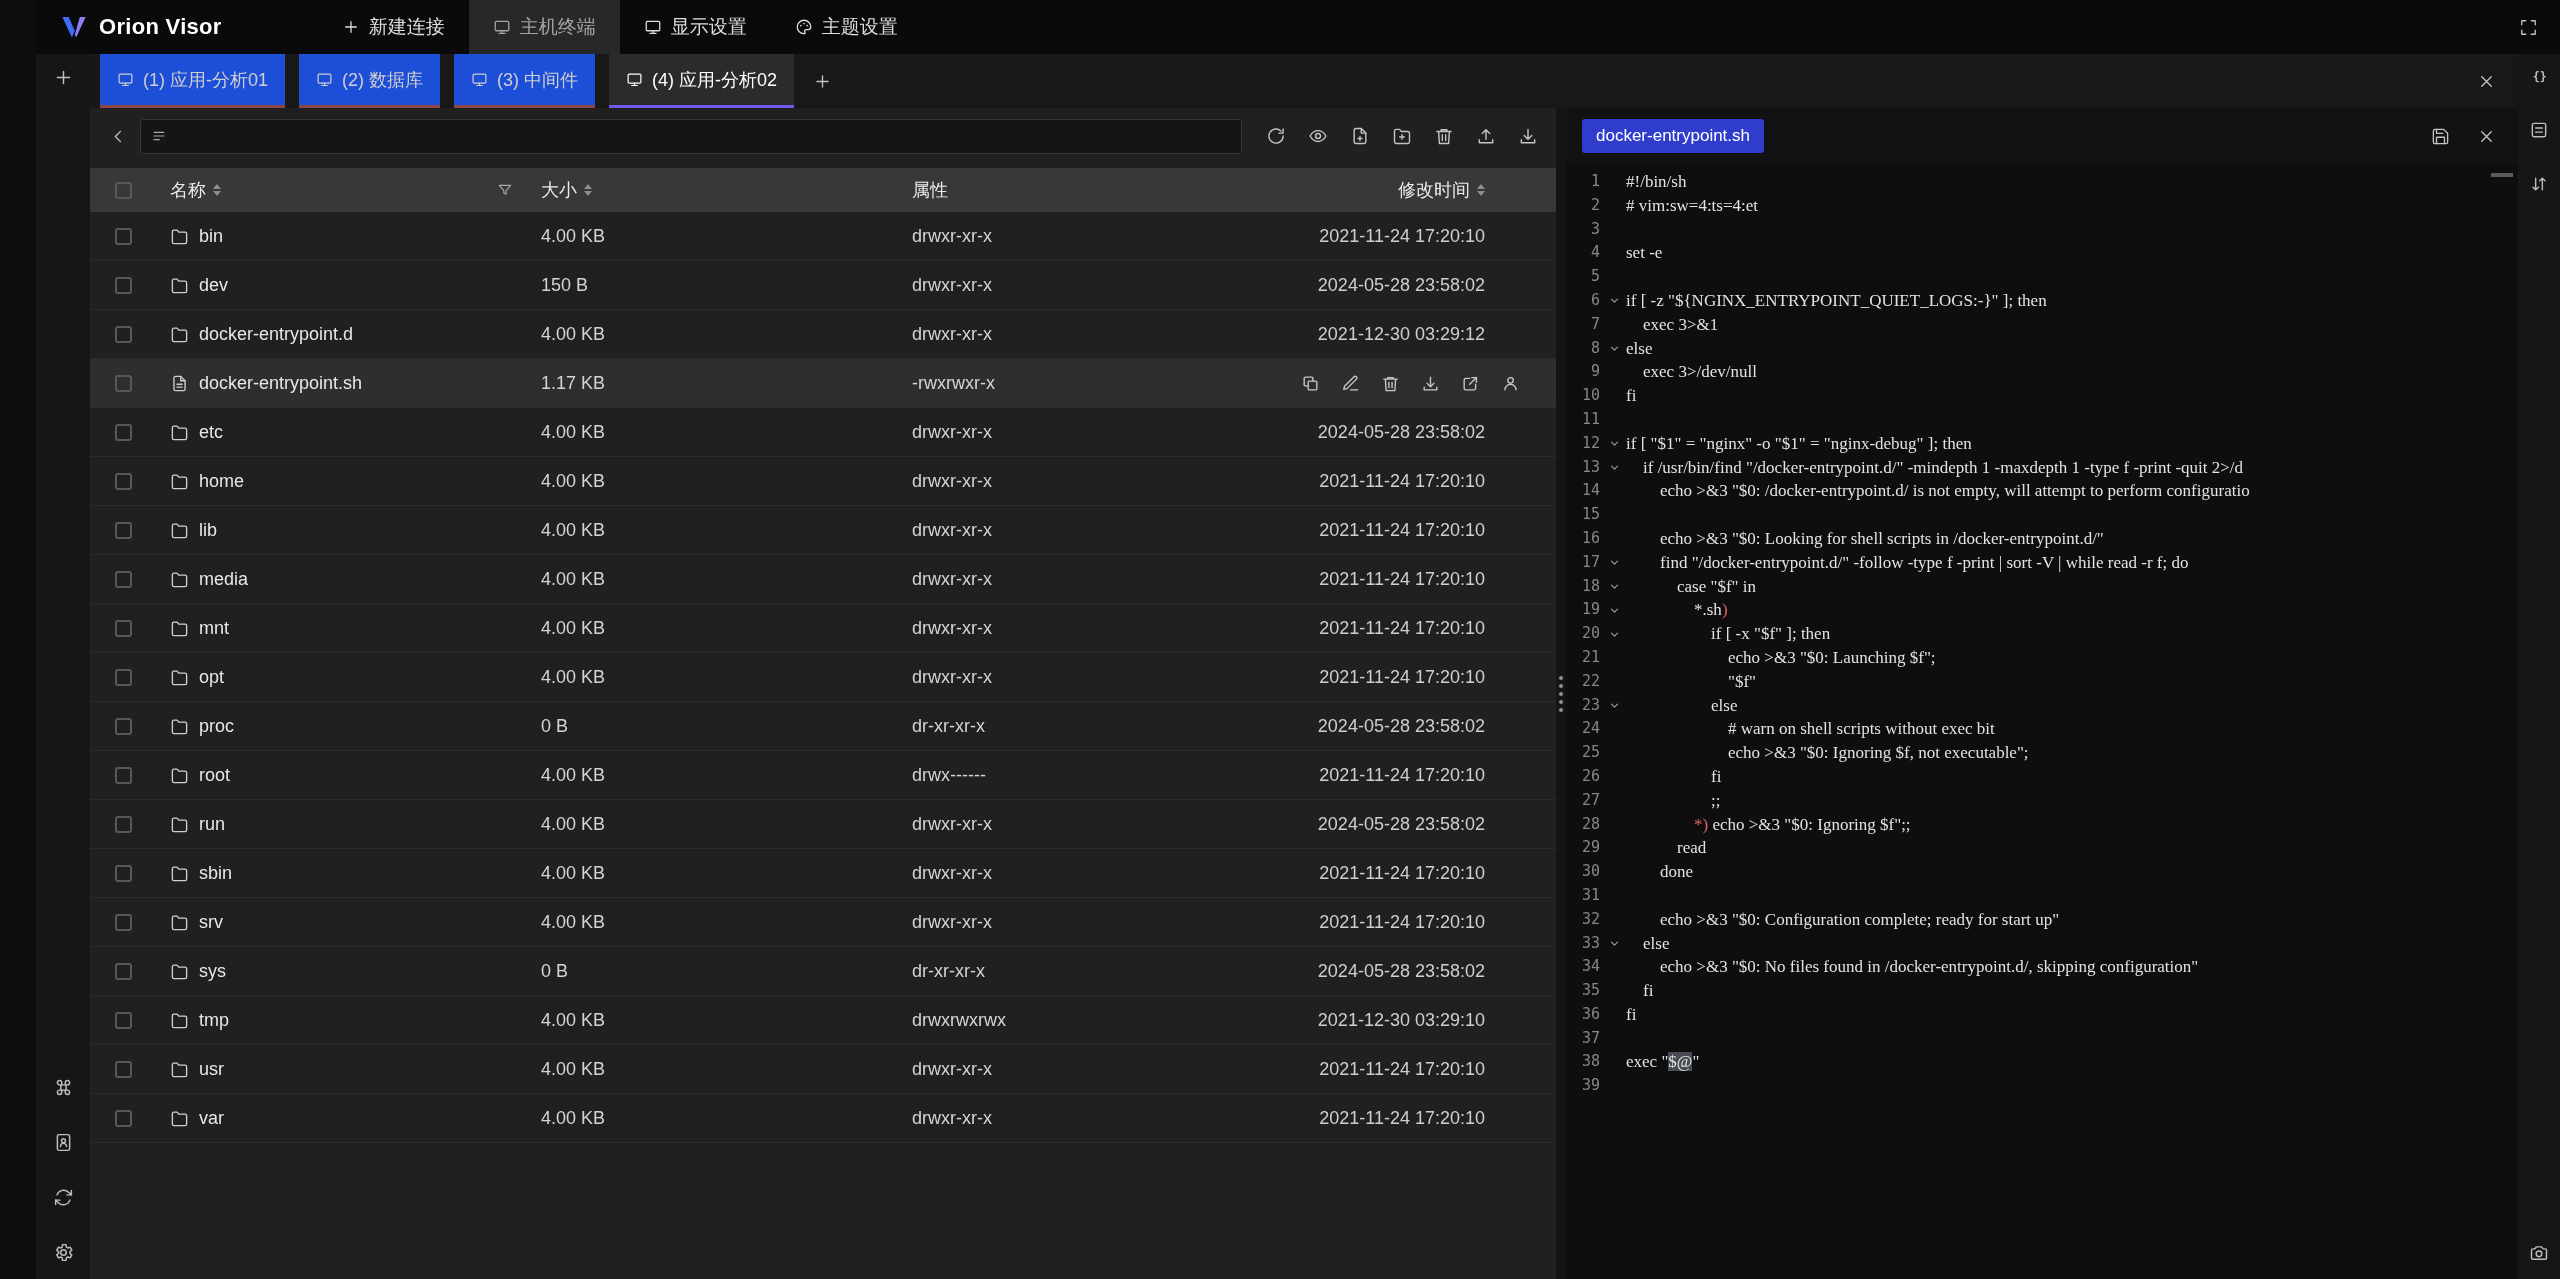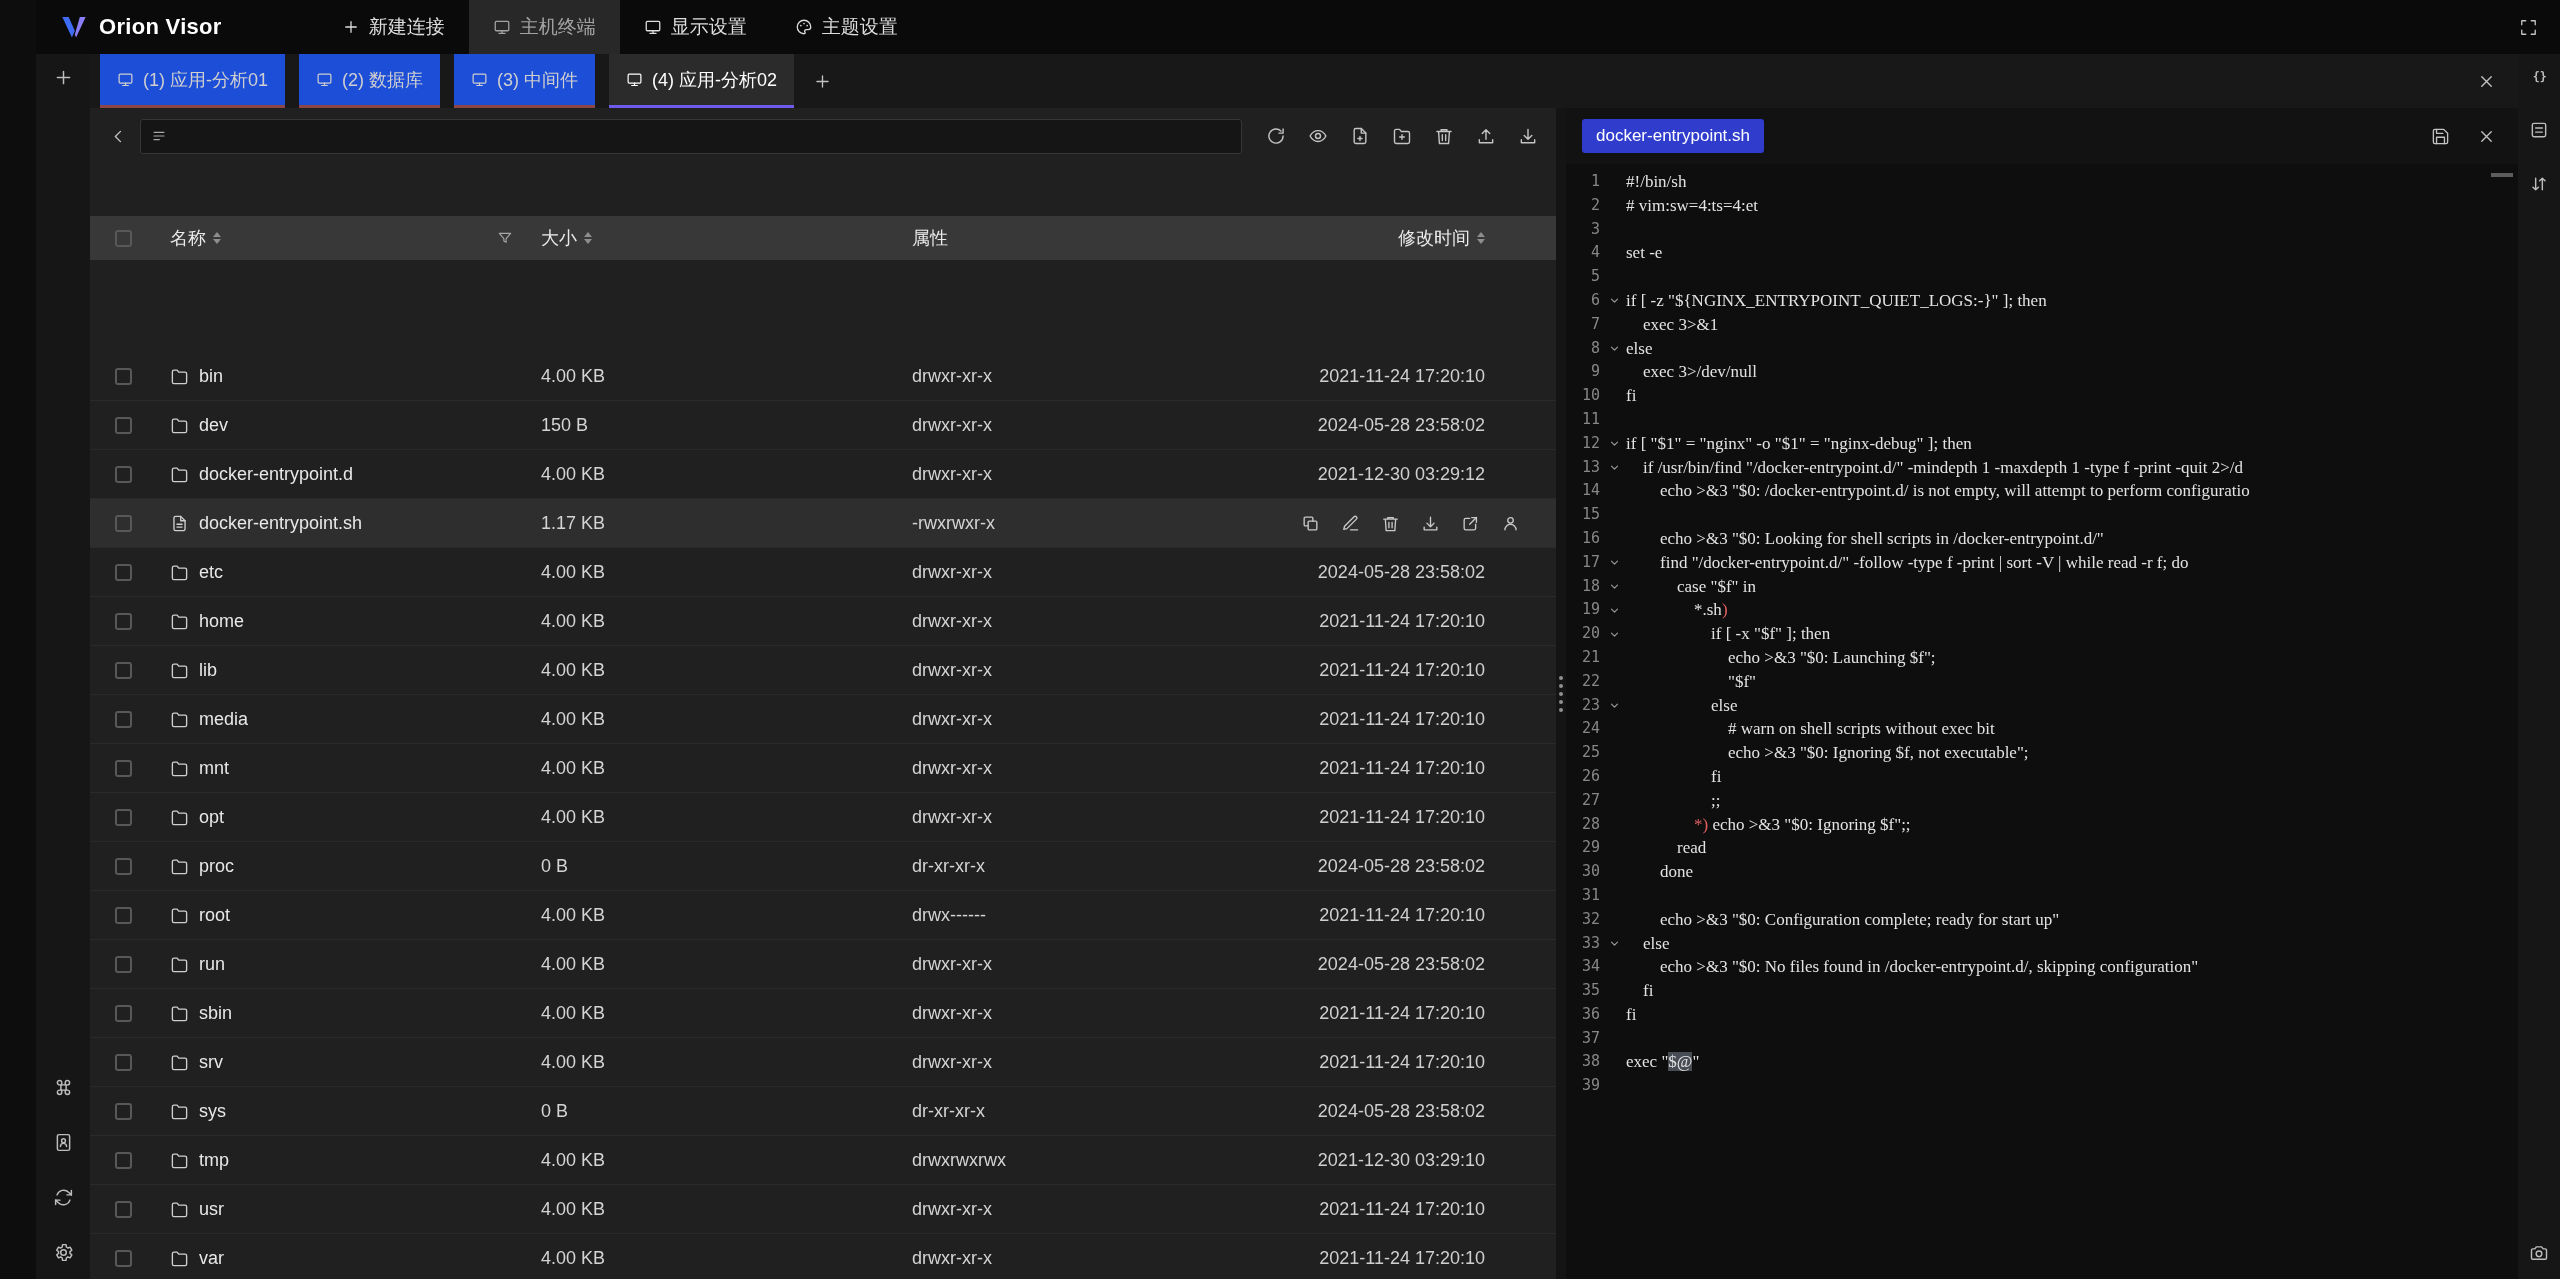--- a/index.html
+++ b/index.html
@@ -51,42 +51,42 @@
     background:#1d4ed8; border-bottom:3px solid var(--u,#8c4646); cursor:pointer; white-space:nowrap; }
   .tab.active { background:#2b2b2b; color:#ffffff;justify-content:center; }
   .tab .ic { width:17px; height:17px; }
   .tab-add { margin-left:12px; }
   .tab-close { margin-left:auto; margin-right:16px; }
 
   
   .content { flex:1; display:flex; min-height:0; }
 
   
-  .file-panel { width:1466px; flex:none; background:#202020; display:flex; flex-direction:column; min-height:0;gap:48px; }
+  .file-panel { width:1466px; flex:none; background:#202020; display:flex; flex-direction:column; min-height:0; }
   .fp-toolbar { height:56px; flex:none; display:flex; align-items:center; padding:0 12px; gap:6px; }
   .path-box { flex:1; height:35px; background:#151515; border:1px solid #363636; border-radius:3px;
     display:flex; align-items:center; padding:0 10px; gap:9px; margin-right:12px; }
   .path-input { flex:1; background:transparent; border:none; outline:none; color:#dddddd;
     font-size:17px; font-family:"Liberation Sans", sans-serif; }
   .fp-actions { display:flex; gap:10px; }
   .fp-actions .icon-btn .ic { width:20px; height:20px; }
 
   .thead { margin-top:4px; height:44px; flex:none; background:#383838; display:grid;
     grid-template-columns:66px 385px 371px 408px 1fr; align-items:center; font-size:18px; color:#eaeaea; }
   .hc { display:flex; align-items:center; }
   .hc.c1 { justify-content:center; }
   .hc.c2 { padding-left:14px; justify-content:space-between; padding-right:28px; }
   .hc.c5 { justify-content:flex-end; padding-right:71px; }
   .hlab { display:flex; align-items:center; cursor:pointer; }
   .sort { display:inline-flex; flex-direction:column; align-items:center; margin-left:7px; cursor:pointer; }
   .sort i { display:block; width:0; height:0; border:4.5px solid transparent; }
   .sort i.up { border-bottom:5.5px solid #8d8d8d; margin-bottom:2px; }
   .sort i.dn { border-top:5.5px solid #8d8d8d; }
 
-  .tbody { flex:1; overflow:hidden;margin-top:44px; }
+  .tbody { flex:1; overflow:hidden; }
   .frow { display:grid; grid-template-columns:66px 385px 371px 408px 1fr; align-items:center;
     height:49px; border-bottom:1px solid #2a2a2a; font-size:18px; color:#d4d4d4; cursor:default; }
   .frow.selected { background:#2e2e2e; }
   .cell { display:flex; align-items:center; min-width:0; }
   .cell.c1 { justify-content:center; }
   .cell.c2 { padding-left:14px; gap:10px; }
   .cell.c5 { justify-content:flex-end; padding-right:71px; color:#cfcfcf; white-space:nowrap; }
   .cell.c5.has-actions { padding-right:36px; }
   .fname { color:#e8e8e8; cursor:pointer; white-space:nowrap; overflow:hidden; text-overflow:ellipsis; }
   .ficon { color:#cfcfcf; flex:none; }

